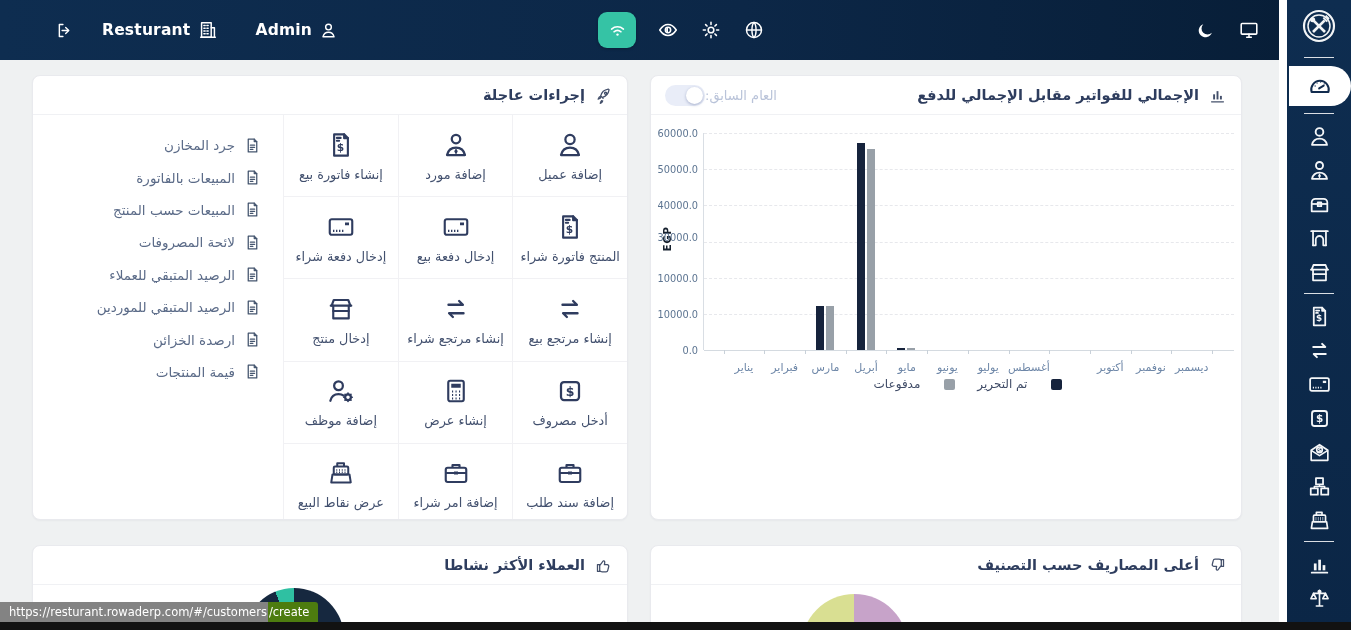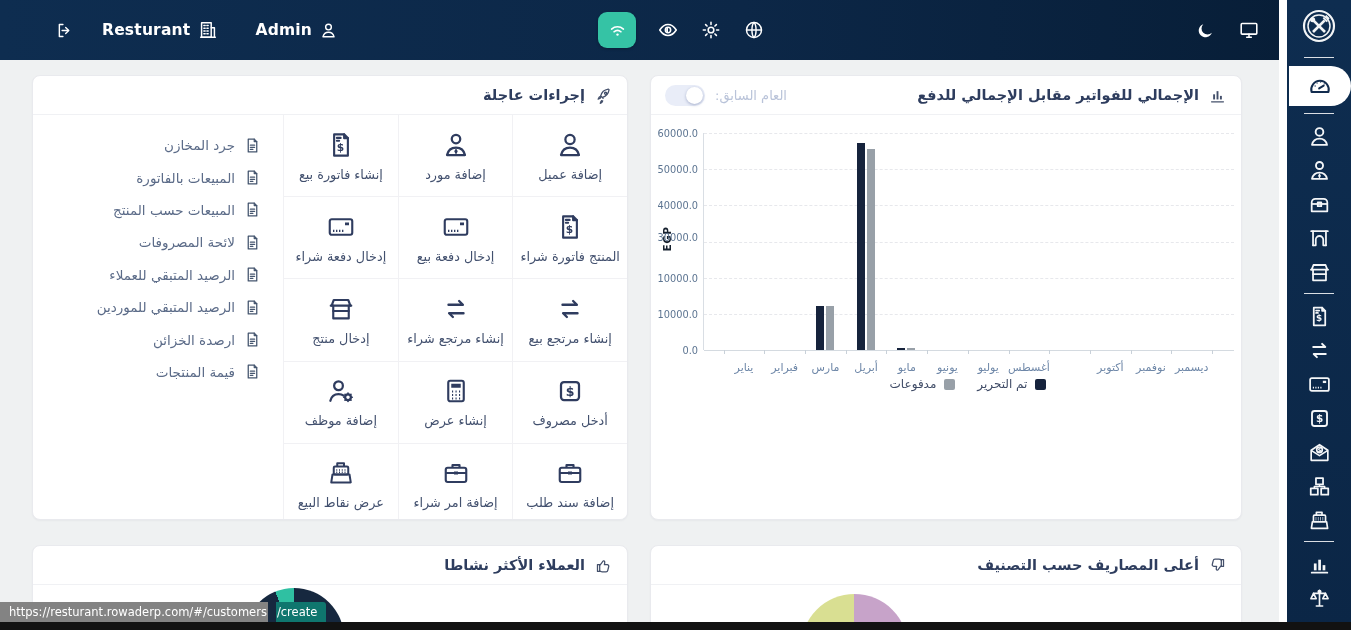--- a/index.html
+++ b/index.html
@@ -67,48 +67,48 @@
     background:#f1f1f4;gap:1px;border-left:1px solid #f1f1f4;
   }
   .tile{background:#fff;display:flex;flex-direction:column;align-items:center;justify-content:center;gap:7px;cursor:pointer;}
   .tile .ic{width:30px;height:30px;color:#2f3c5f;}
   .tile-label{font-size:12.8px;color:#42506e;}
   .links-col{flex:1;padding:14px 22px 0 10px;display:flex;flex-direction:column;}
   .link-item{display:flex;align-items:center;gap:9px;height:32.4px;color:#5b6b88;font-size:13.5px;cursor:pointer;}
   .link-item .ic{width:17px;height:17px;color:#45566f;flex:0 0 17px;}
 
   #chart-card{left:650px;top:75px;width:592px;height:445px;}
-  .toggle-group{display:flex;align-items:center;gap:10px;}
+  .toggle-group{display:flex;align-items:center;}
   .toggle-label{font-size:13px;color:#b9c3d9;}
   .switch{width:40px;height:21px;border-radius:11px;background:#e9edf8;position:relative;cursor:pointer;}
   .switch .knob{position:absolute;right:2px;top:2px;width:17px;height:17px;border-radius:50%;background:#fff;box-shadow:0 1px 3px rgba(40,60,120,.35);}
   .chart-wrap{position:relative;height:300px;direction:ltr;}
   .plot{position:absolute;left:52px;top:18px;width:530px;height:217px;border-left:1px solid #d9dee4;}
   .gridline{position:absolute;left:0;width:100%;border-top:1px dashed #e7e8ec;}
   .gridline.base{border-top:1px solid #d4dae0;}
   .ytick{position:absolute;right:536px;width:60px;text-align:right;font-size:9.8px;color:#5c7491;transform:translateY(-5px);}
   .xtick{position:absolute;height:4px;border-left:1px solid #c9d1d9;top:217px;}
   .bar{position:absolute;bottom:0;width:8px;}
   .month{position:absolute;top:228px;width:64px;text-align:center;font-size:11px;color:#6e87a8;direction:rtl;}
   .egp{position:absolute;left:-16px;top:118px;width:64px;text-align:center;transform:rotate(-90deg);font-size:10.5px;font-weight:700;color:#16202e;letter-spacing:.5px;}
   .legend{position:absolute;left:52px;top:262px;width:530px;display:flex;justify-content:center;gap:22px;direction:rtl;}
-  .legend-item{display:flex;align-items:center;gap:8px;font-size:12px;color:#3f4b66;}
+  .legend-item{display:flex;align-items:center;gap:24px;font-size:12px;color:#3f4b66;}
   .legend-swatch{width:11px;height:11px;border-radius:2px;display:inline-block;}
 
   #customers-card{left:32px;top:545px;width:596px;height:160px;}
   #expenses-card{left:650px;top:545px;width:592px;height:160px;}
   .pie{position:absolute;border-radius:50%;}
 
   
   .status-bar{
     position:absolute;left:0;top:602px;height:20px;display:flex;align-items:stretch;
     direction:ltr;z-index:40;font-size:11.5px;border-top-right-radius:3px;overflow:hidden;
   }
   .status-url{background:#838383;color:#fff;display:flex;align-items:center;padding:0 1px 0 9px;white-space:nowrap;}
-  .status-hl{background:#0f766e;color:#fff;display:flex;align-items:center;padding:0 9px 0 1px;white-space:nowrap;margin-left:8px;}
+  .status-hl{background:#4d7c0f;color:#fff;display:flex;align-items:center;padding:0 9px 0 1px;white-space:nowrap;}
   .bottom-strip{position:absolute;left:0;top:622px;width:1351px;height:8px;background:#121212;z-index:60;}
 </style>
 </head>
 <body>
 
 <svg width="0" height="0" style="position:absolute" aria-hidden="true">
   <defs>
     <g id="_defs" fill="none" stroke="currentColor" stroke-linecap="round" stroke-linejoin="round"></g>
     <symbol id="i-logout" viewBox="0 0 24 24" fill="none" stroke="currentColor" stroke-width="1.8" stroke-linecap="round" stroke-linejoin="round">
         <path d="M10 4.5H5.5v15H10"></path>

